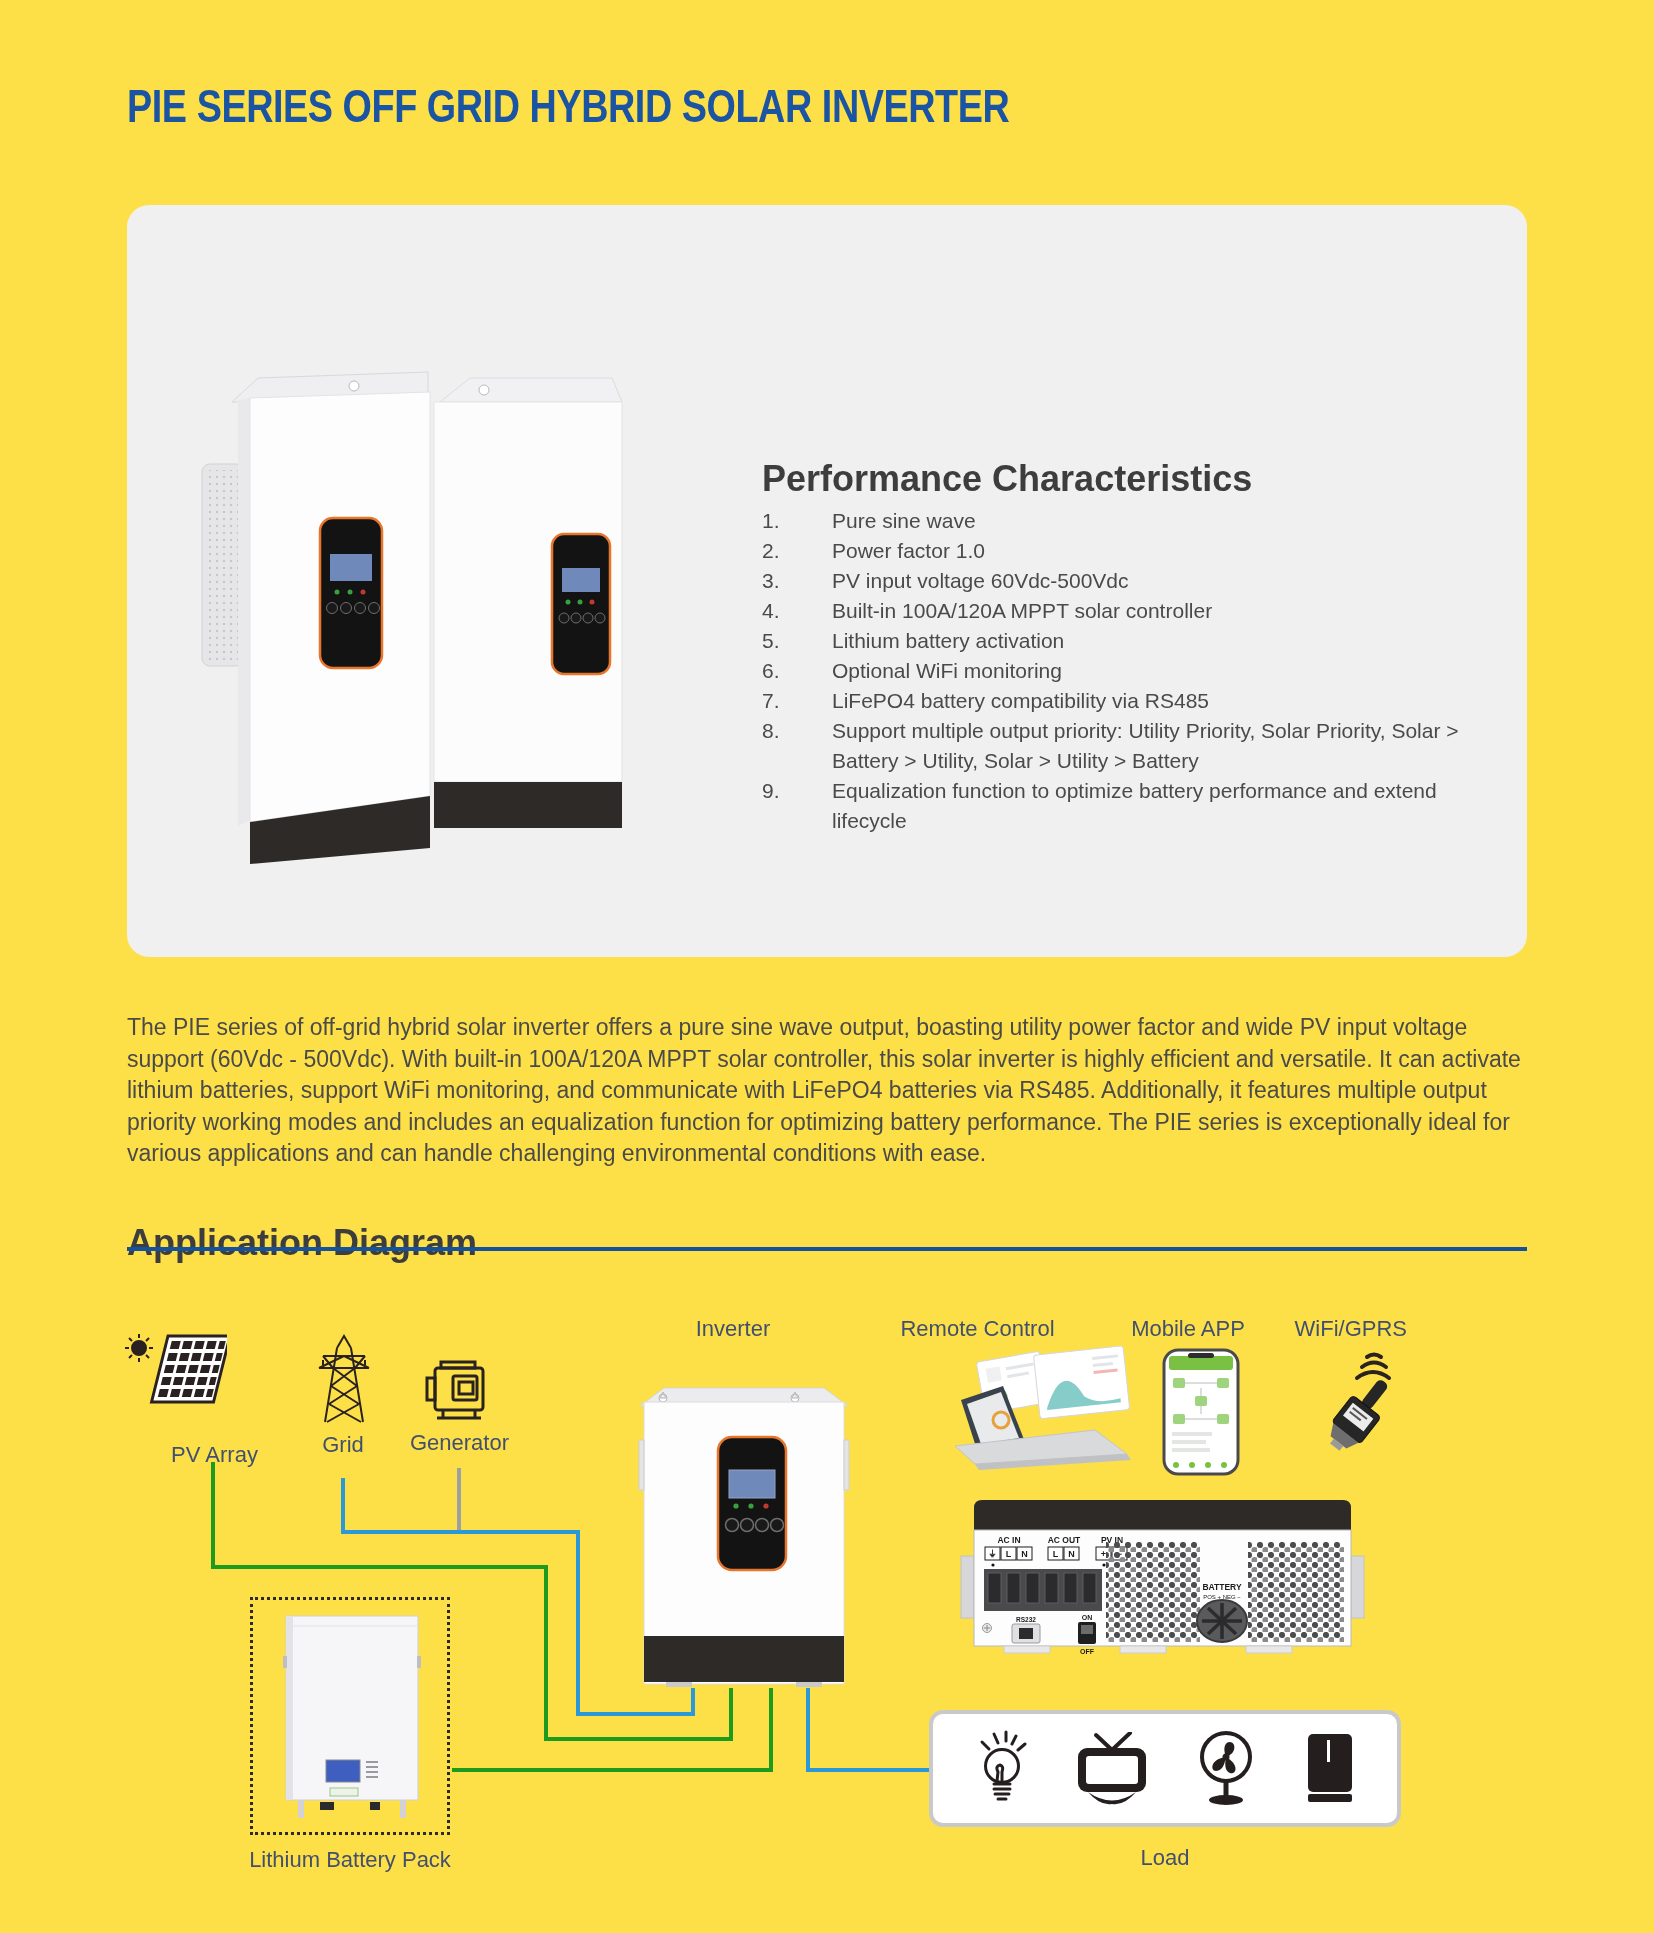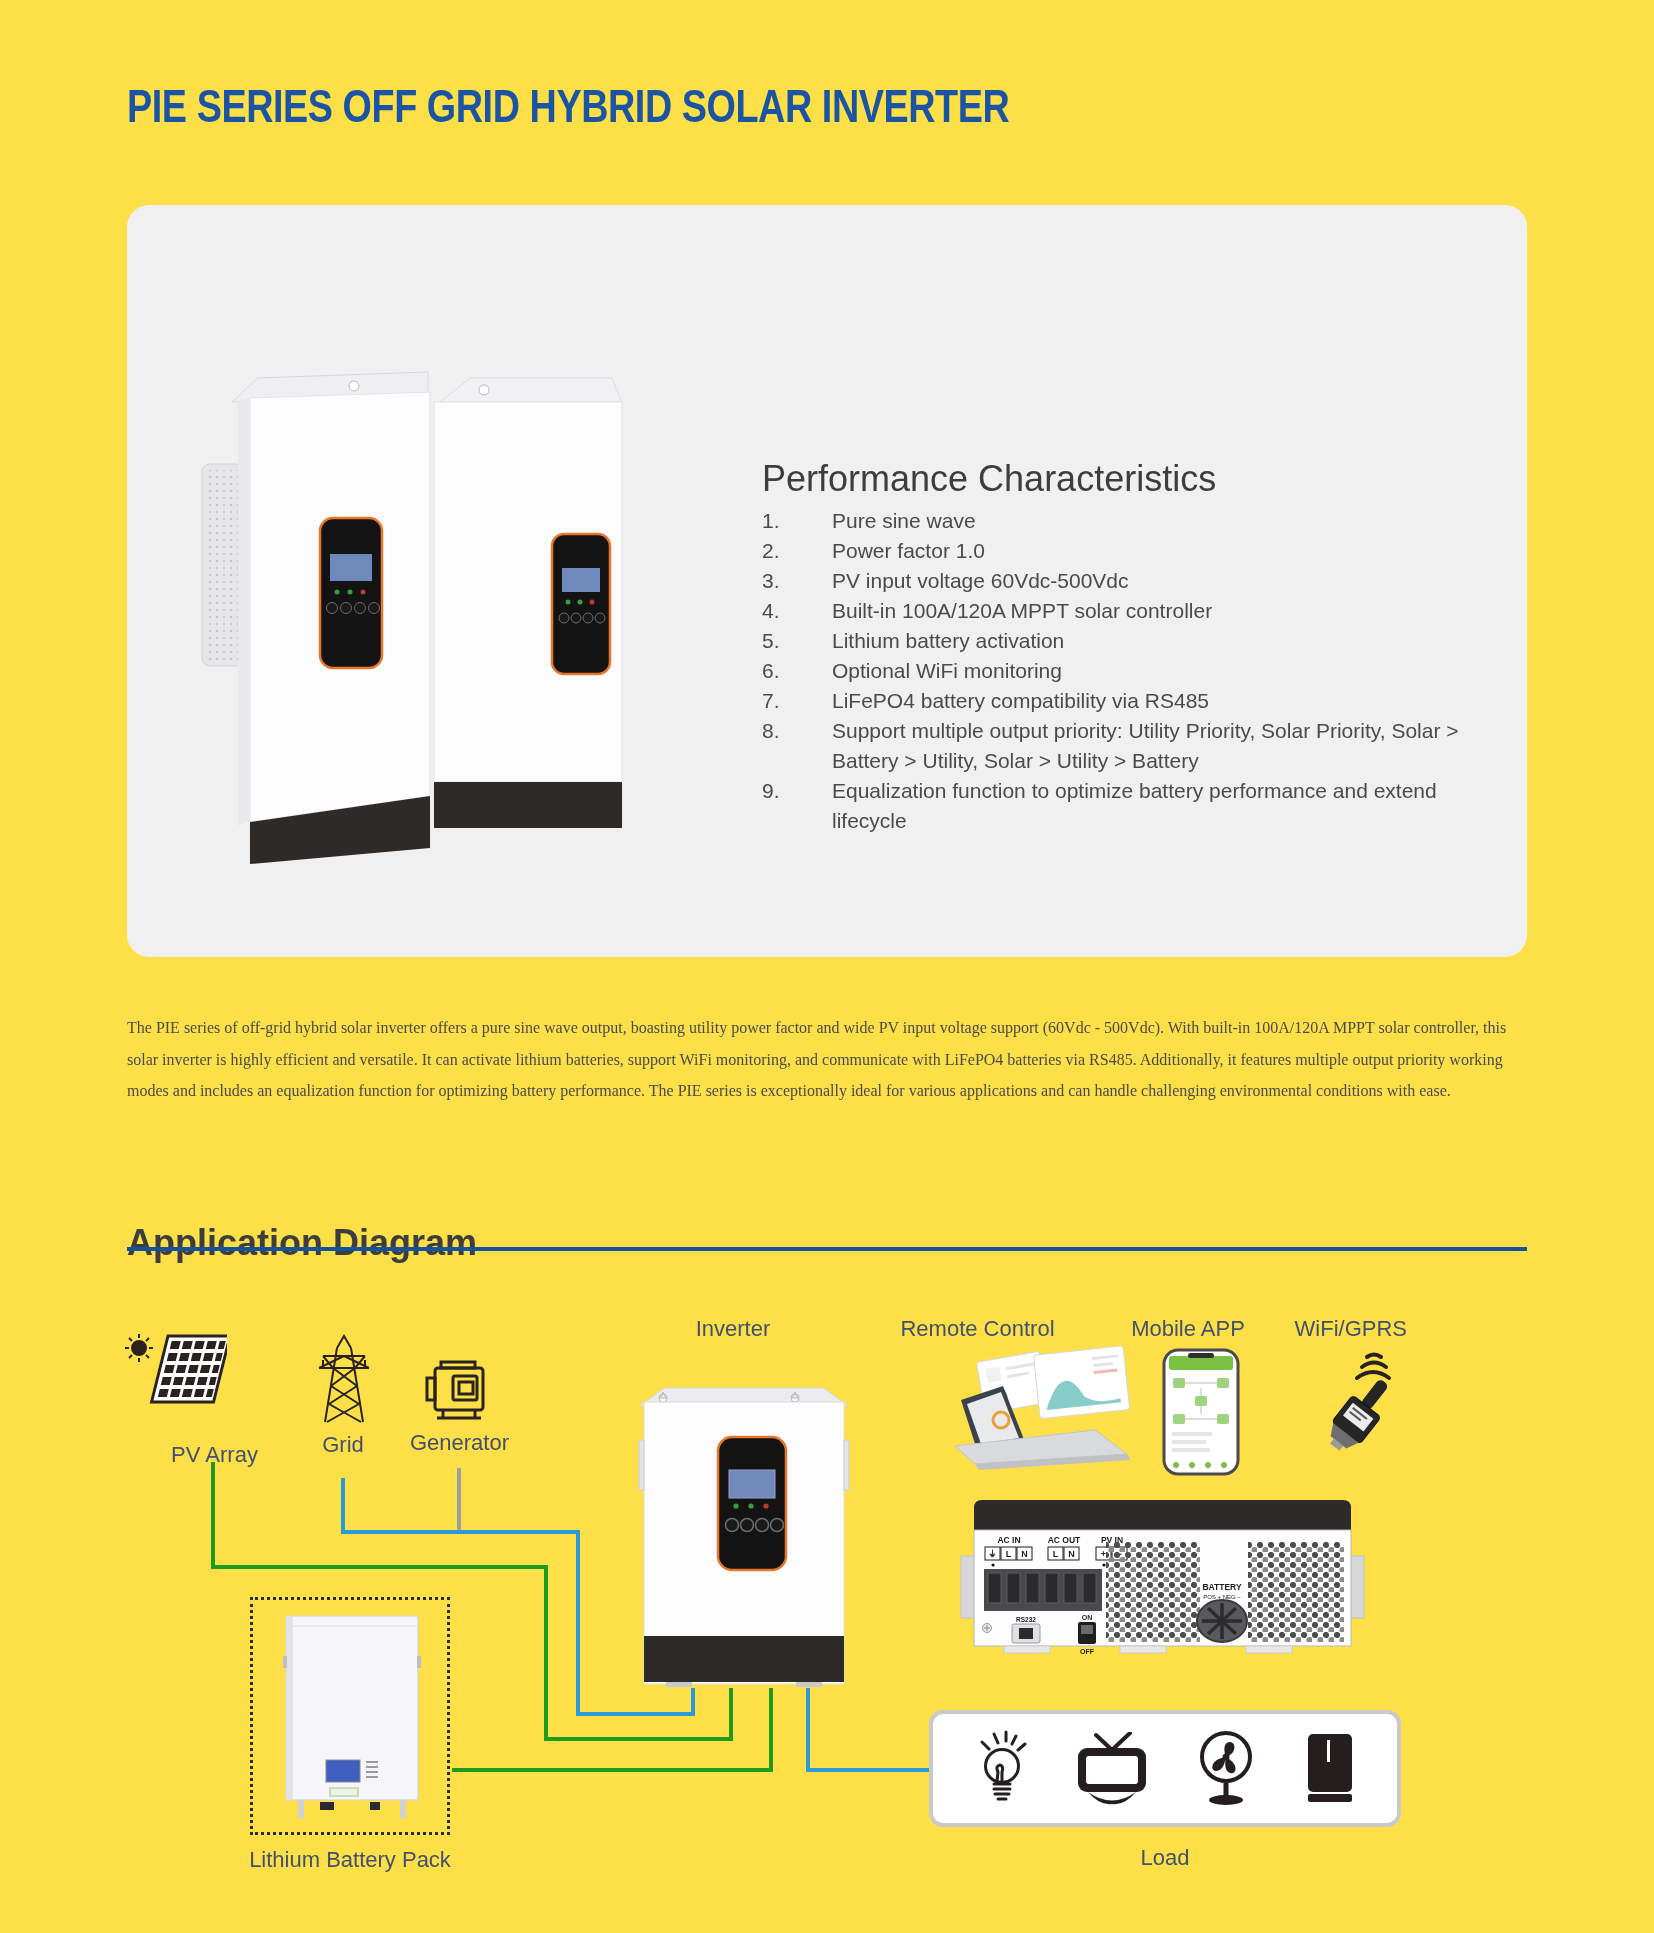--- a/index.html
+++ b/index.html
@@ -3,26 +3,26 @@
 <meta charset="utf-8">
 <style>
   html,body{margin:0;padding:0;background:#fff;}
   .page{position:relative;width:1654px;height:1933px;background:#fde047;overflow:hidden;
         font-family:"Liberation Sans",sans-serif;color:#4a4a4a;}
   .abs{position:absolute;}
   .title{left:127px;top:48px;width:1200px;font-size:46px;font-weight:700;color:#1b54a3;
          letter-spacing:-.5px;transform:scaleX(.82);transform-origin:0 50%;white-space:nowrap;}
   .subtitle{left:127px;top:112px;font-size:28px;color:#3d3d3d;white-space:nowrap;}
   .hero{left:127px;top:205px;width:1400px;height:752px;background:#f0f0f1;border-radius:22px;}
-  .perf-h{left:762px;top:428px;font-size:36px;font-weight:400;color:#3d3d3d;}
+  .perf-h{left:762px;top:428px;font-size:36px;font-weight:700;color:#3d3d3d;}
   .perf-list{left:762px;top:506px;width:745px;font-size:21px;line-height:30px;color:#4a4a4a;}
   .perf-item{display:flex;}
   .perf-item .num{min-width:34px;flex:0 0 auto;}
   .perf-item .txt{flex:1 1 auto;margin-left:36px;}
-  .desc{left:127px;top:1012px;width:1400px;font-size:16px;line-height:31.5px;color:#4a4a4a;font-family:Liberation Serif, serif;}
+  .desc{left:127px;top:1012px;width:1400px;font-size:23px;line-height:31.5px;color:#4a4a4a;}
   .app-h{left:127px;top:1192px;font-size:36px;font-weight:700;color:#3d3d3d;}
   .divider{left:127px;top:1247px;width:1400px;height:4px;background:#15529e;}
   .lbl{font-size:22px;color:#42506e;text-align:center;white-space:nowrap;}
   .wires{left:0;top:0;pointer-events:none;}
   .loadbox{left:929px;top:1710px;width:472px;height:117px;background:#fff;border:4px solid #c9c9c9;
            border-radius:14px;box-sizing:border-box;display:flex;align-items:center;justify-content:space-around;padding:0 18px;}
   .batt-box{left:250px;top:1597px;width:200px;height:238px;border:3px dotted #2b2b2b;box-sizing:border-box;}
   svg text{font-family:"Liberation Sans",sans-serif;}
 </style>
 </head>

